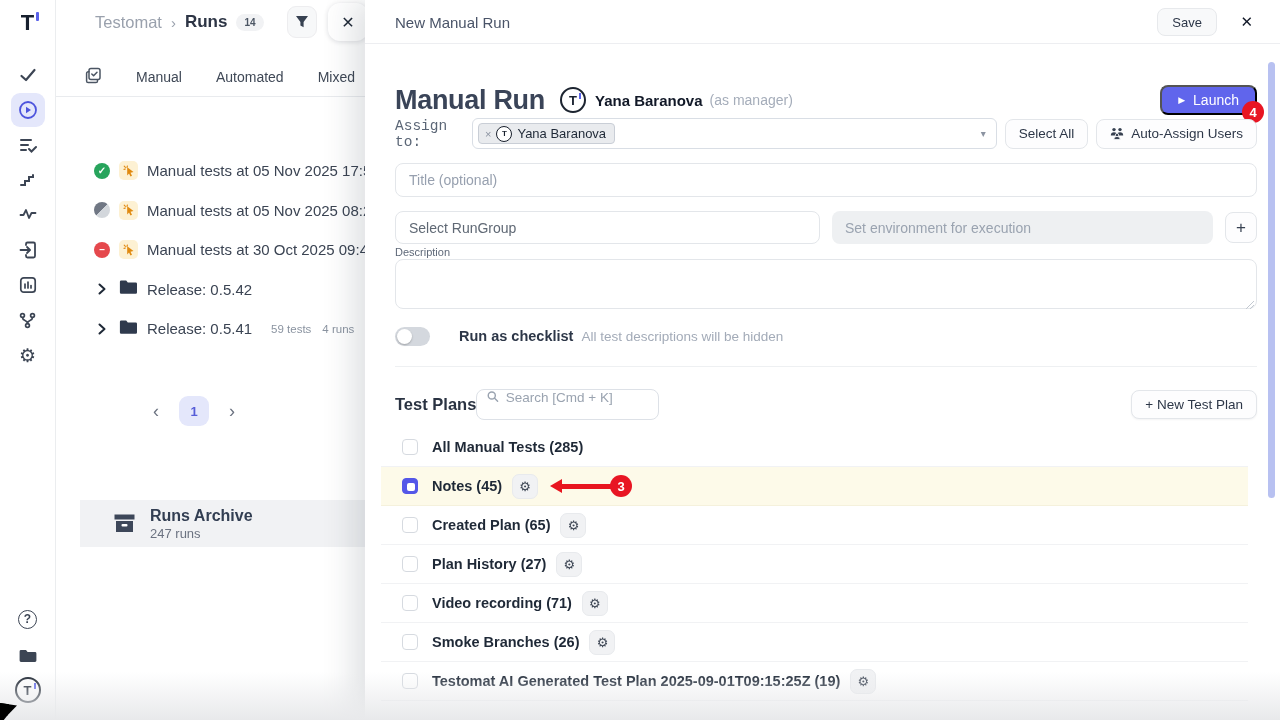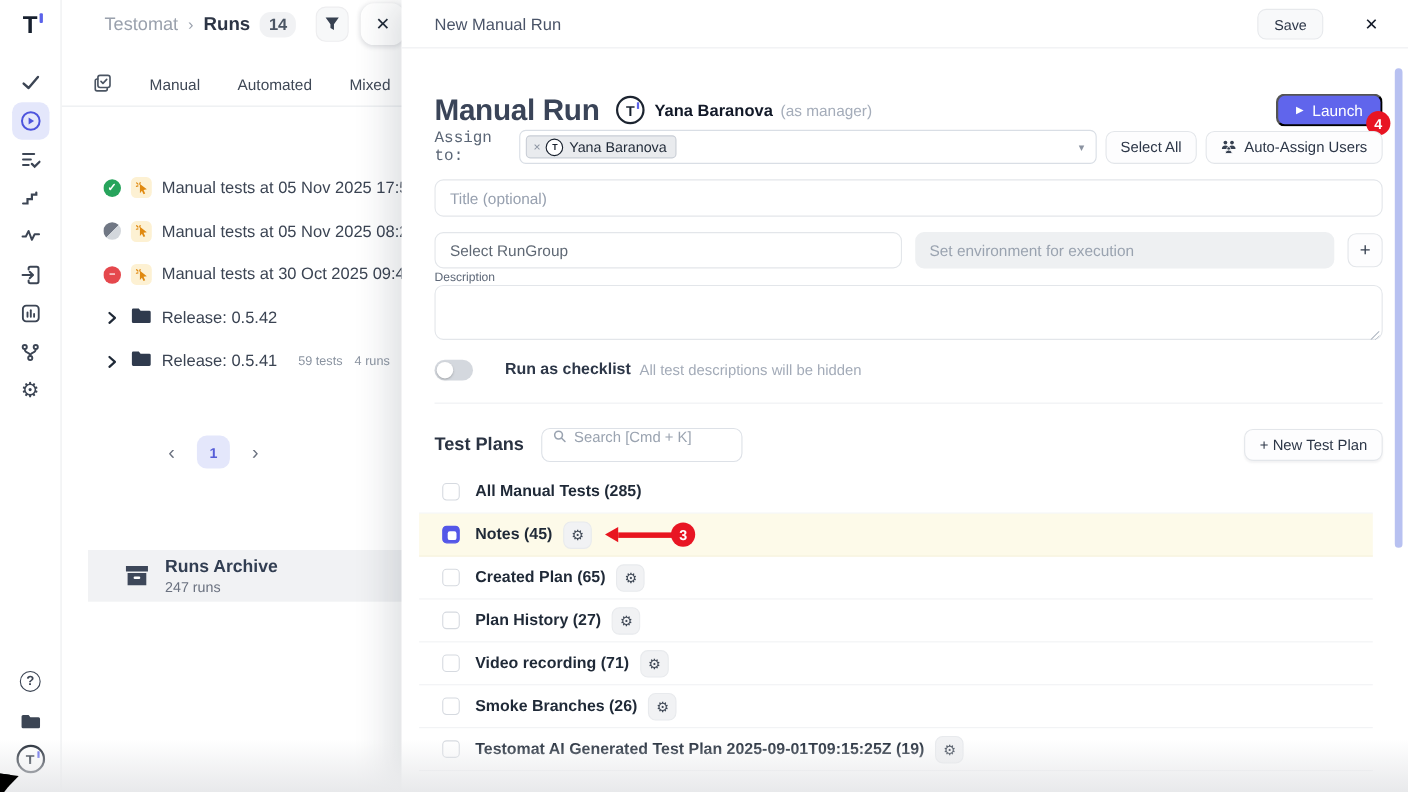--- a/index.html
+++ b/index.html
@@ -17,21 +17,21 @@
   .help-circle { width:19px; height:19px; border:1.6px solid #3c4554; border-radius:50%; font-size:12px; font-weight:700; display:flex; align-items:center; justify-content:center; }
   .avatar-ring { width:26px; height:26px; border:2.2px solid #1c2430; border-radius:50%; display:flex; align-items:center; justify-content:center; font-weight:900; font-size:13px; color:#17202e; position:relative; background:#fff; }
   .avatar-ring .tick { position:absolute; right:3px; top:4px; width:2px; height:6px; background:#5b63ea; }
 
   
   #runs-page { position:absolute; left:56px; top:0; right:0; height:720px; background:#fff; z-index:1; }
   #runs-header { position:absolute; left:0; top:0; right:0; height:44px; display:flex; align-items:center; padding-left:39px; }
   .crumb-app { font-size:16.5px; color:#9aa1ad; }
   .crumb-sep { font-size:15px; color:#9aa1ad; margin:0 9px; }
   .crumb-page { font-size:17px; font-weight:700; color:#2d3545; }
-  .count-badge { margin-left:9px; background:#f1f2f4; color:#4b5563; font-size:15px; font-weight:600; padding:3px 8px; border-radius:10px; }
+  .count-badge { margin-left:9px; background:#f1f2f4; color:#4b5563; font-size:10px; font-weight:600; padding:3px 8px; border-radius:10px; }
   .filter-btn { position:absolute; left:231px; top:6px; width:30px; height:32px; background:#f7f8f9; border:1px solid #ededef; border-radius:9px; display:flex; align-items:center; justify-content:center; }
   .panel-close-btn { position:absolute; left:272px; top:3px; width:40px; height:38px; background:#fff; border-radius:12px; box-shadow:0 1px 5px rgba(15,23,42,.14); display:flex; align-items:center; justify-content:center; font-size:16px; color:#1f2937; }
   #tabbar { position:absolute; left:0; top:58px; right:0; height:39px; display:flex; align-items:center; gap:34px; padding-left:29px; border-bottom:1px solid #e9ebee; font-size:14px; color:#3f4856; }
   .tab { white-space:nowrap; }
   #run-list { position:absolute; left:38px; top:151px; right:0; }
   .run-row { height:39.5px; display:flex; align-items:center; gap:9px; white-space:nowrap; overflow:hidden; }
   .status-dot { width:16px; height:16px; border-radius:50%; flex:none; display:flex; align-items:center; justify-content:center; color:#fff; font-size:10px; font-weight:700; }
   .status-passed { background:#27a45c; }
   .status-progress { background:linear-gradient(135deg,#707784 50%, #d3d7dc 50%); }
   .status-failed { background:#e5484d; }
@@ -44,21 +44,21 @@
   .page-arrow { font-size:18px; color:#6b7280; width:20px; text-align:center; }
   .page-pill { width:30px; height:30px; background:#e4e7fb; color:#565dd8; font-weight:700; font-size:13px; border-radius:9px; display:flex; align-items:center; justify-content:center; }
   #archive-card { position:absolute; left:24px; top:500px; width:310px; height:47px; background:#f1f2f4; display:flex; align-items:center; gap:14px; padding-left:33px; }
   .archive-title { font-size:16px; font-weight:700; color:#323e52; line-height:1.2; }
   .archive-sub { font-size:13px; color:#6b7280; }
 
   
   #modal { position:absolute; left:365px; top:0; width:915px; height:720px; background:#fff; z-index:5; box-shadow:-12px 0 30px rgba(30,41,59,.14); }
   #modal-header { position:absolute; left:0; top:0; right:0; height:44px; border-bottom:1px solid #edeef1; }
   .modal-title { position:absolute; left:30px; top:14px; font-size:15px; color:#4a5468; }
-  .save-btn { position:absolute; right:77px; top:8px; height:28px; padding:0 14px; background:#f8f9fa; border:1px solid #e7e9ec; border-radius:8px; font-size:13px; color:#2d3748; display:flex; align-items:center; }
+  .save-btn { position:absolute; right:63px; top:8px; height:28px; padding:0 14px; background:#f8f9fa; border:1px solid #e7e9ec; border-radius:8px; font-size:13px; color:#2d3748; display:flex; align-items:center; }
   .modal-close { position:absolute; right:27px; top:13px; font-size:15px; color:#111827; }
 
   .mrow { position:absolute; left:30px; right:23px; display:flex; align-items:center; }
   #heading-row { top:81px; height:38px; }
   .h1 { font-size:27px; font-weight:700; color:#3a4458; letter-spacing:-.3px; }
   .owner-avatar { width:26px; height:26px; margin-left:15px; margin-right:9px; }
   .owner-name { font-size:15px; font-weight:700; color:#111827; }
   .owner-role { font-size:14px; color:#a5adba; margin-left:7px; }
   .launch-btn { margin-left:auto; position:relative; height:30px; padding:0 16px; background:#6065ec; border-radius:8px; color:#fff; font-size:14px; display:flex; align-items:center; gap:8px; }
   .launch-play { font-size:9px; }
@@ -88,21 +88,21 @@
   .resize-grip { position:absolute; right:26px; top:301px; width:8px; height:8px; pointer-events:none;
     background:linear-gradient(135deg, transparent 45%, #c3c9d1 45%, #c3c9d1 55%, transparent 55%, transparent 70%, #c3c9d1 70%, #c3c9d1 80%, transparent 80%); }
 
   #toggle-row { top:325px; height:22px; gap:0; }
   .toggle { width:35px; height:19px; background:#d4d8de; border-radius:10px; position:relative; flex:none; }
   .toggle .knob { position:absolute; left:2px; top:2px; width:15px; height:15px; background:#fff; border-radius:50%; box-shadow:0 1px 2px rgba(0,0,0,.25); }
   .toggle-label { font-size:14.5px; font-weight:700; color:#2d3748; margin-left:29px; }
   .toggle-hint { font-size:13.5px; color:#a3abb8; margin-left:8px; }
   .mdivider { position:absolute; left:30px; right:23px; top:366px; height:1px; background:#eef0f2; }
 
-  #plans-header-row { top:389px; height:31px; gap:16px; }
+  #plans-header-row { top:389px; height:31px; gap:0; }
   .h2 { font-size:16.5px; font-weight:700; color:#2a3342; flex:none; }
   .search-box { width:183px; height:31px; border:1px solid #dde1e7; border-radius:8px; display:flex; align-items:flex-start; gap:7px; padding:0 10px; flex:none; }
   .search-box input { border:none; outline:none; width:100%; font-size:13.5px; font-family:"Liberation Sans",sans-serif; color:#3b4453; }
   .search-box input::placeholder { color:#9aa3b0; }
   .new-plan-btn { margin-left:auto; height:29px; box-shadow:0 1px 2px rgba(15,23,42,.05);text-align:center; }
 
   #plans-list { position:absolute; left:16px; right:32px; top:428px; }
   .plan-row { height:39px; display:flex; align-items:center; padding-left:21px; border-bottom:1px solid #f1f2f4; }
   .plan-row.hl { background:#fdfae9; border-bottom-color:#f5f1dc; }
   .cbox { width:16px; height:16px; border:1px solid #d6dae0; border-radius:4px; background:#fff; flex:none; position:relative; }

